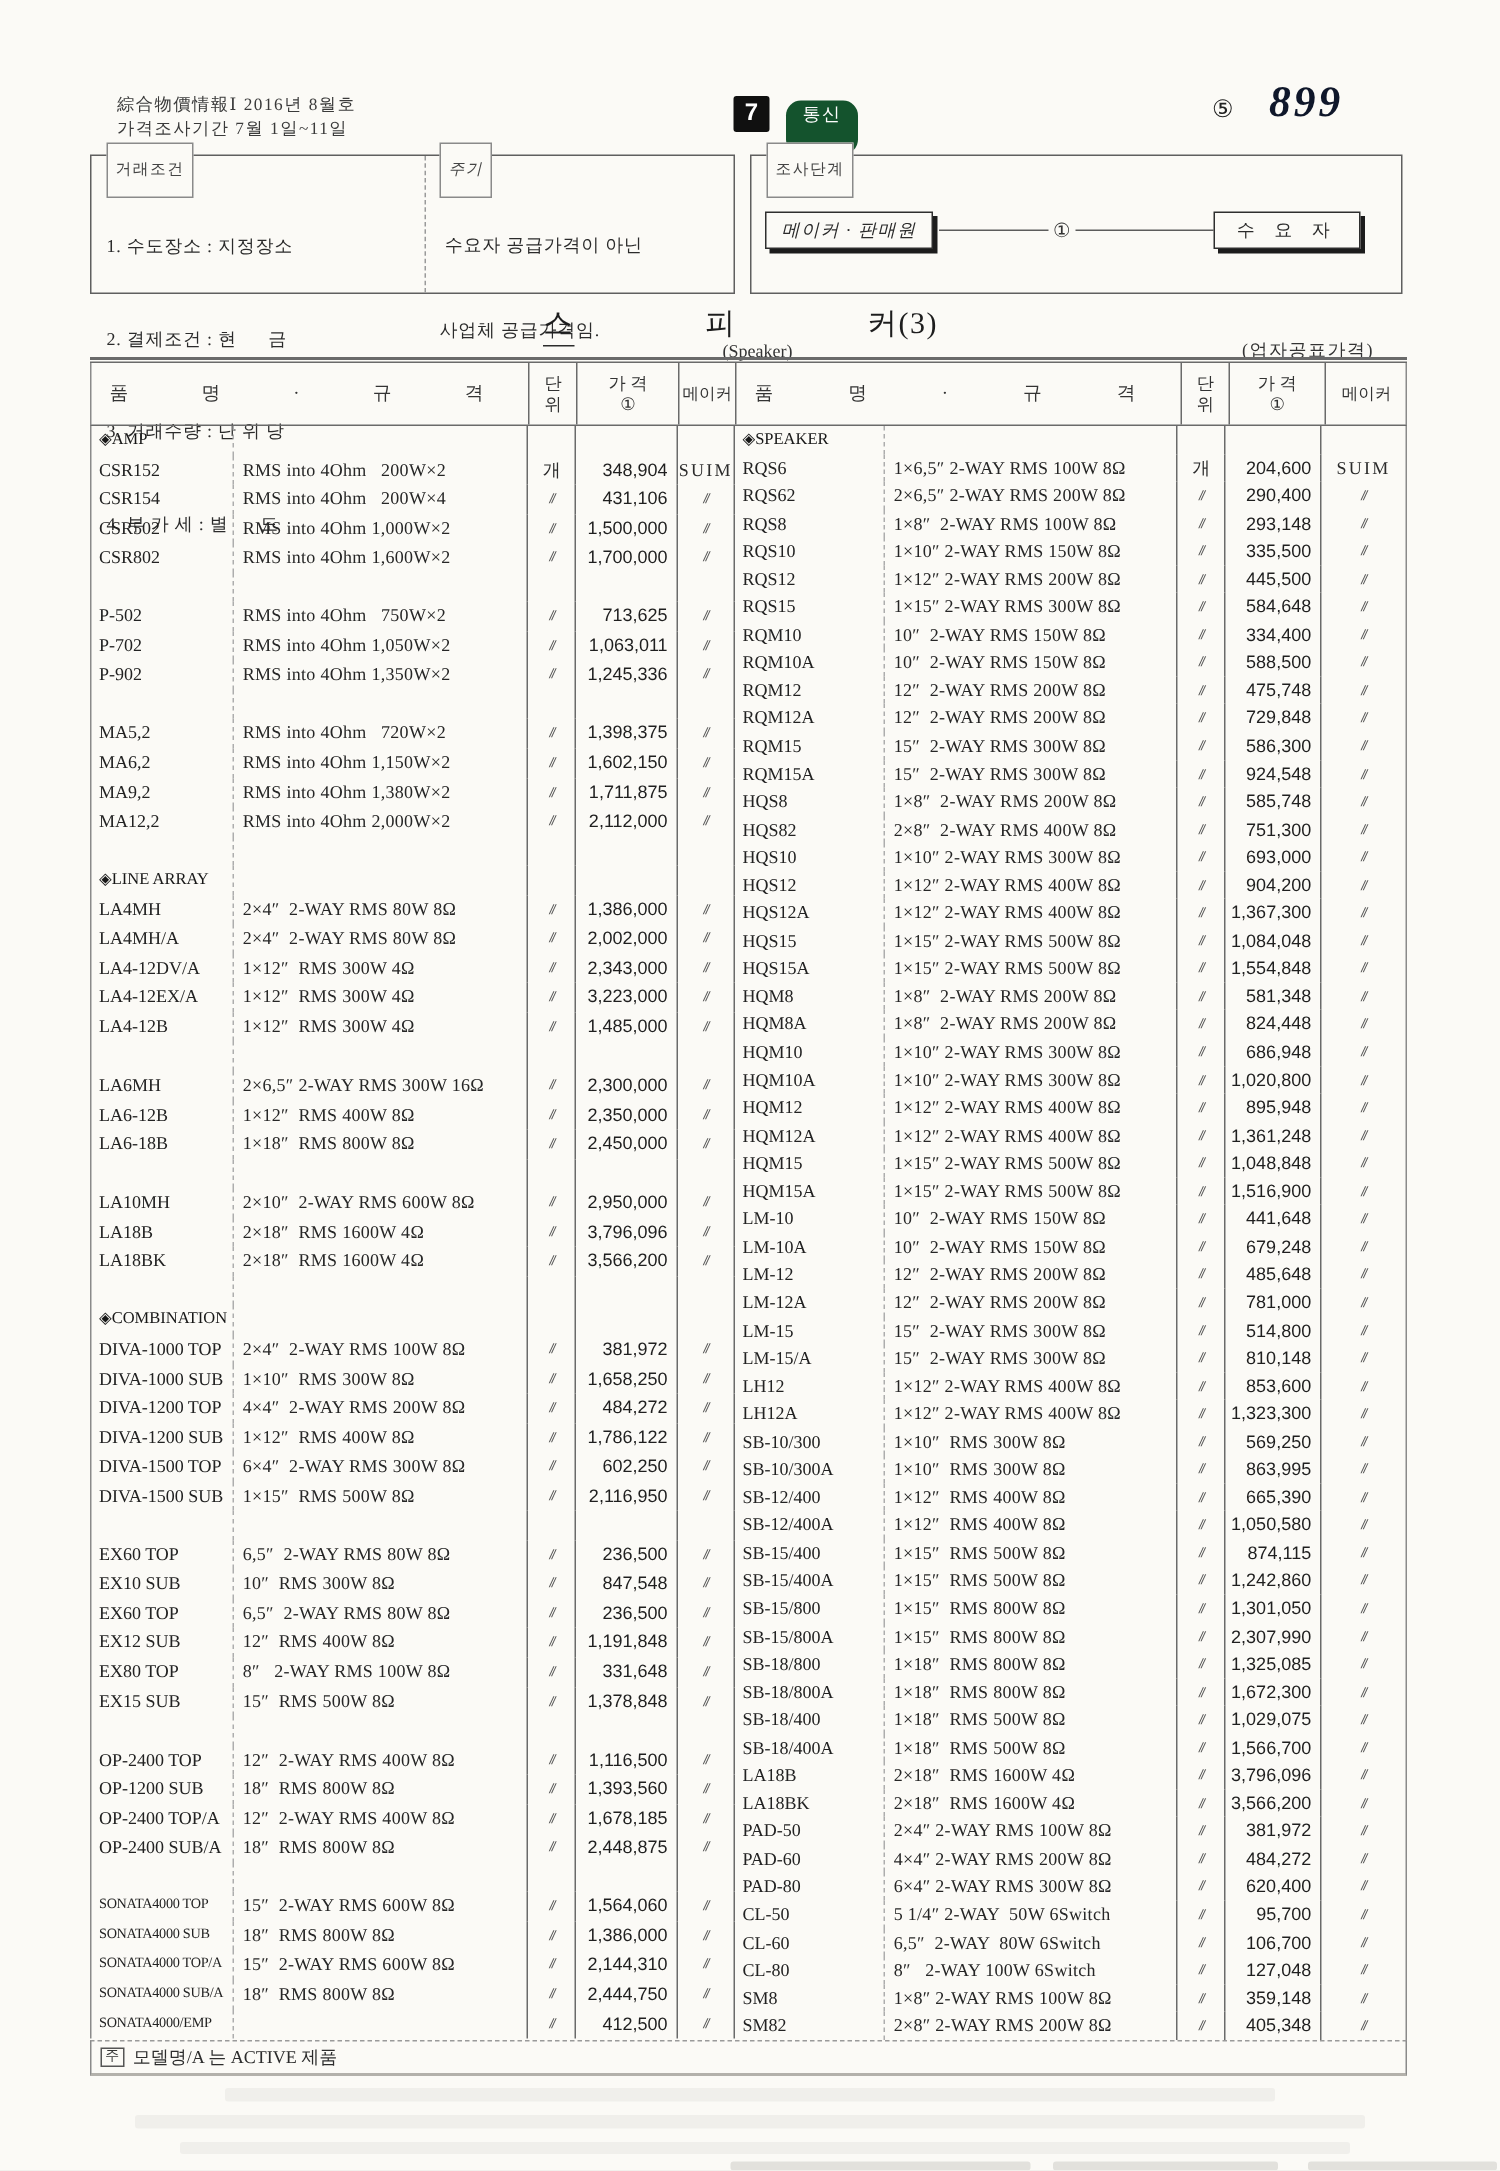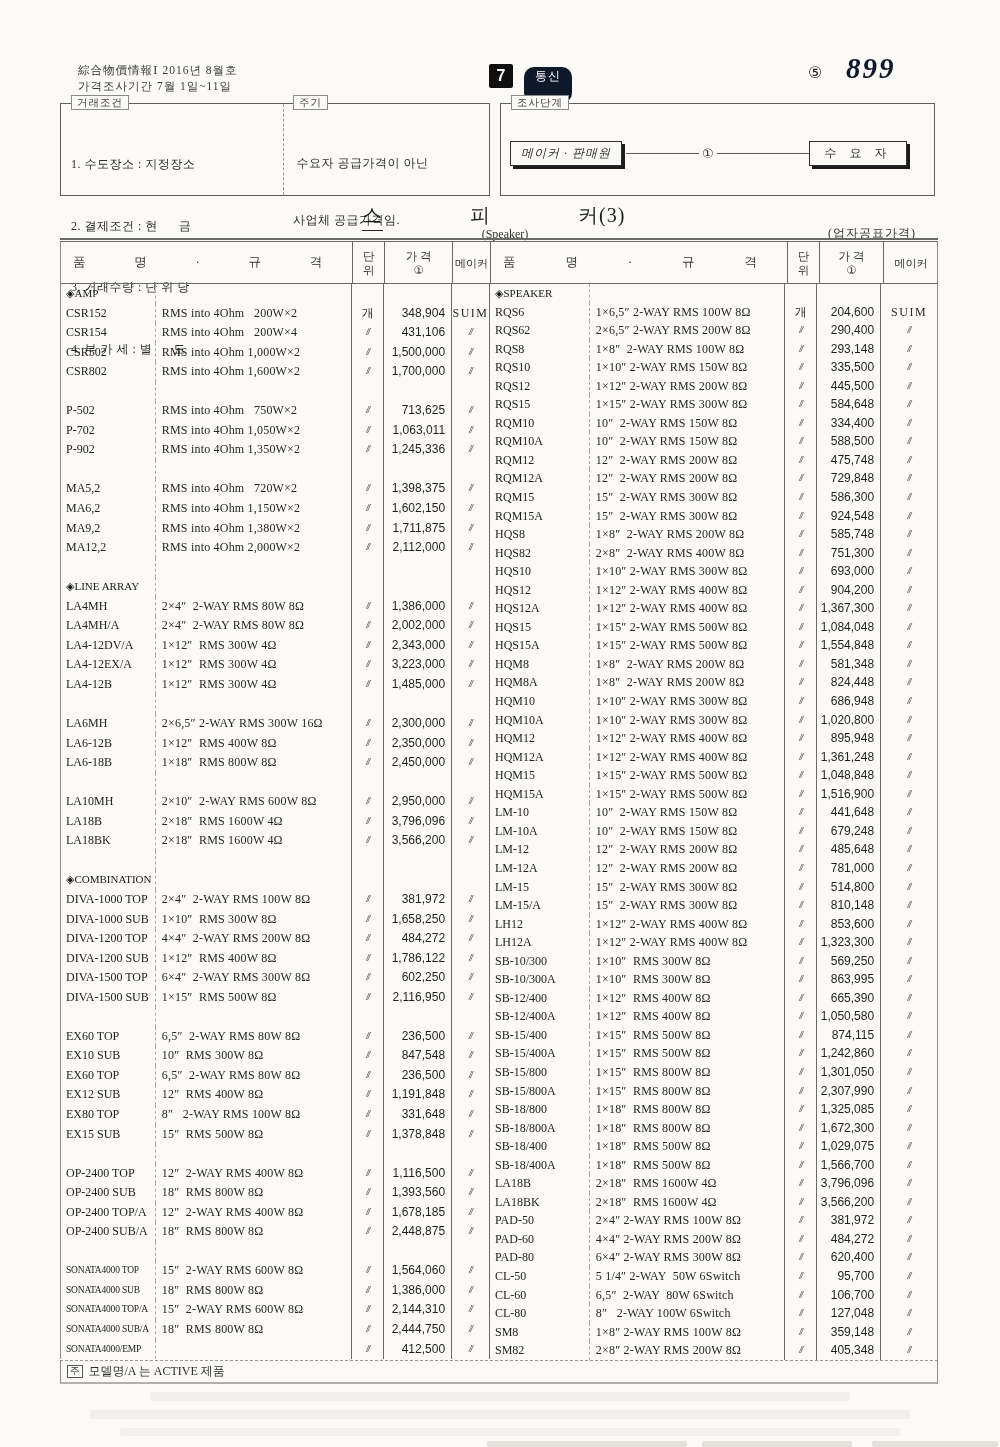--- a/index.html
+++ b/index.html
@@ -6,33 +6,33 @@
   html,body { background:#e9e8e4; }
   .page {
     position:relative; width:1000px; height:1447px; margin:0 auto;
     background:#fbfaf6; color:#2b2b2b; overflow:hidden;
     font-family:"Liberation Serif","DejaVu Serif","DejaVu Sans",serif;
   }
   
   .mast-left { position:absolute; left:78px; top:62px; font-size:11.5px; line-height:16px; letter-spacing:1px; color:#3a3a3a; }
   .sec-num { position:absolute; left:489px; top:64px; width:24px; height:24px; background:#101010; color:#fff;
              font-family:"Liberation Sans",sans-serif; font-weight:bold; font-size:16px; text-align:center; line-height:24px; border-radius:2px; }
-  .sec-badge { position:absolute; left:524px; top:67px; width:48px; height:36px; background:#0f172a; color:#fdfdfd;
+  .sec-badge { position:absolute; left:524px; top:67px; width:48px; height:36px; background:#14532d; color:#fdfdfd;
                font-size:12px; text-align:center; line-height:19px; border-radius:10px; letter-spacing:1px; }
   .sec-title { position:absolute; left:592px; top:59px; font-size:21px; letter-spacing:7px; color:#1e1e1e; }
   .sec-seq { position:absolute; left:808px; top:63px; font-size:16px; color:#222; }
   .pg-num { position:absolute; left:846px; top:52px; font-size:29px; font-style:italic; font-weight:600; letter-spacing:2px; color:#0f172a; }
   
   .box { position:absolute; border:1px solid #5f5f5f; background:transparent; }
   .box-label { position:absolute; top:-9px; left:10px; background:#fbfaf6; border:1px solid #8a8a8a;
-               font-size:10.5px; line-height:13px; padding:0 5px; color:#444; letter-spacing:1px; }
+               font-size:10.5px; line-height:13px; padding:11px 5px; color:#444; letter-spacing:1px; }
   .cond-frame { left:60px; top:103px; width:430px; height:93px; }
   .cond-divider { position:absolute; left:222px; top:0; bottom:0; border-left:1px dashed #9a9a9a; }
   .cond-list { position:absolute; left:10px; top:9px; font-size:12px; line-height:20.5px; letter-spacing:0.5px; white-space:pre; }
-  .note-label { left:232px; }
+  .note-label { left:232px;font-style:italic; }
   .note-lines { position:absolute; left:232px; top:12px; font-size:12px; line-height:19px; letter-spacing:0.5px; white-space:pre; }
   .survey-frame { left:500px; top:103px; width:435px; height:93px; }
   .flow-line { position:absolute; left:125px; top:49px; width:190px; border-top:1px solid #5c5c5c; }
   .flow-box { position:absolute; top:37px; height:25px; background:#fbfaf6; border:1px solid #2e2e2e;
               box-shadow:3px 3px 0 0 #1c1c1c; font-size:12px; text-align:center; line-height:23px; letter-spacing:1px; }
   .flow-from { left:9px; width:112px;font-style:italic; }
   .flow-to { left:308px; width:98px; letter-spacing:5px; }
   .flow-step { position:absolute; left:198px; top:42px; background:#fbfaf6; padding:0 3px; font-size:13px; color:#333; }
   
   .tbl-title-char { position:absolute; top:202px; font-size:20px; color:#1d1d1d; letter-spacing:1px; }
@@ -491,21 +491,21 @@
         <div class="c-maker"></div>
       </div>
       <div class="t-row">
         <div class="c-name">OP-2400 TOP</div>
         <div class="c-spec">12″  2-WAY RMS 400W 8Ω</div>
         <div class="c-unit ditto">//</div>
         <div class="c-price">1,116,500</div>
         <div class="c-maker ditto">//</div>
       </div>
       <div class="t-row">
-        <div class="c-name">OP-2400 SUB</div>
+        <div class="c-name">OP-1200 SUB</div>
         <div class="c-spec">18″  RMS 800W 8Ω</div>
         <div class="c-unit ditto">//</div>
         <div class="c-price">1,393,560</div>
         <div class="c-maker ditto">//</div>
       </div>
       <div class="t-row">
         <div class="c-name">OP-2400 TOP/A</div>
         <div class="c-spec">12″  2-WAY RMS 400W 8Ω</div>
         <div class="c-unit ditto">//</div>
         <div class="c-price">1,678,185</div>

